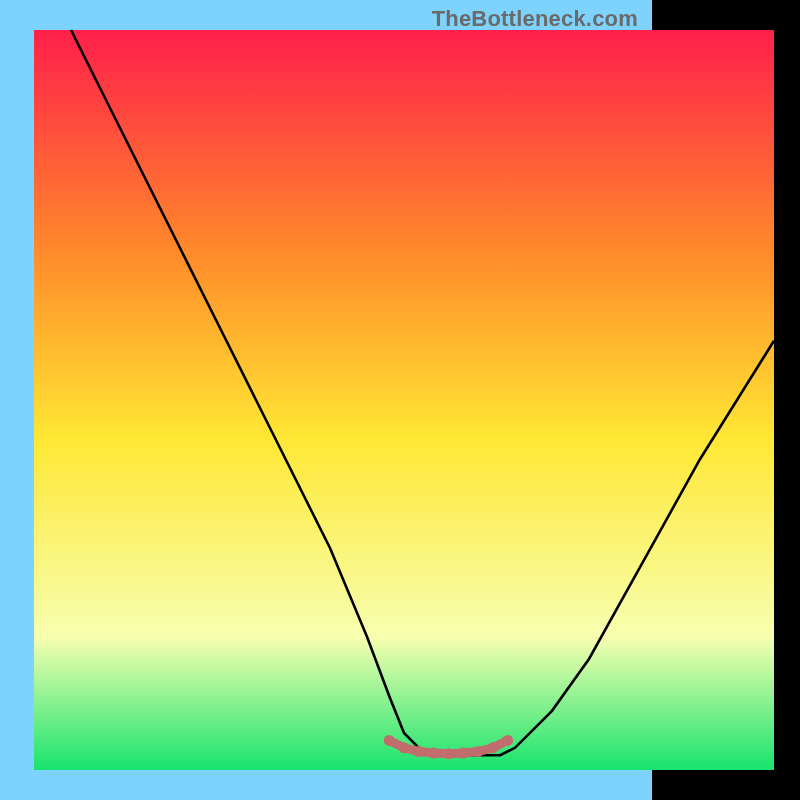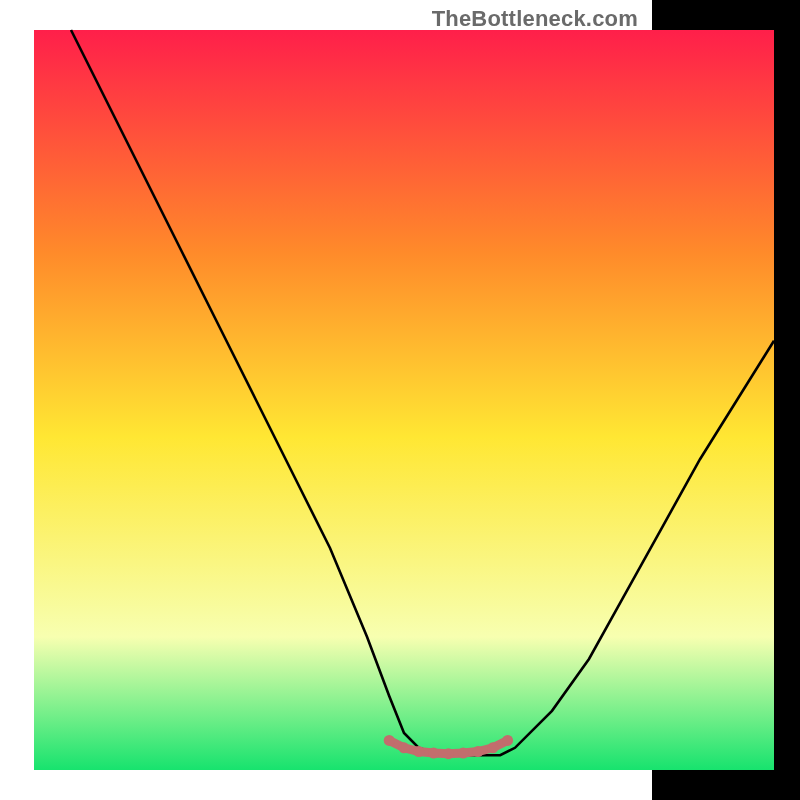--- a/index.html
+++ b/index.html
@@ -8,21 +8,21 @@
     width: 800px;
     height: 800px;
     overflow: hidden;
     background: #000;
     font-family: Arial, Helvetica, sans-serif;
   }
   .stage {
     position: relative;
     width: 652px;
     height: 800px;
-    background: #ffffff;
+    background: #7dd3fc;
   }
   .watermark {
     position: absolute;
     top: 6px;
     right: 14px;
     font-size: 22px;
     font-weight: 600;
     color: #6a6a6a;
     letter-spacing: 0.2px;
   }

